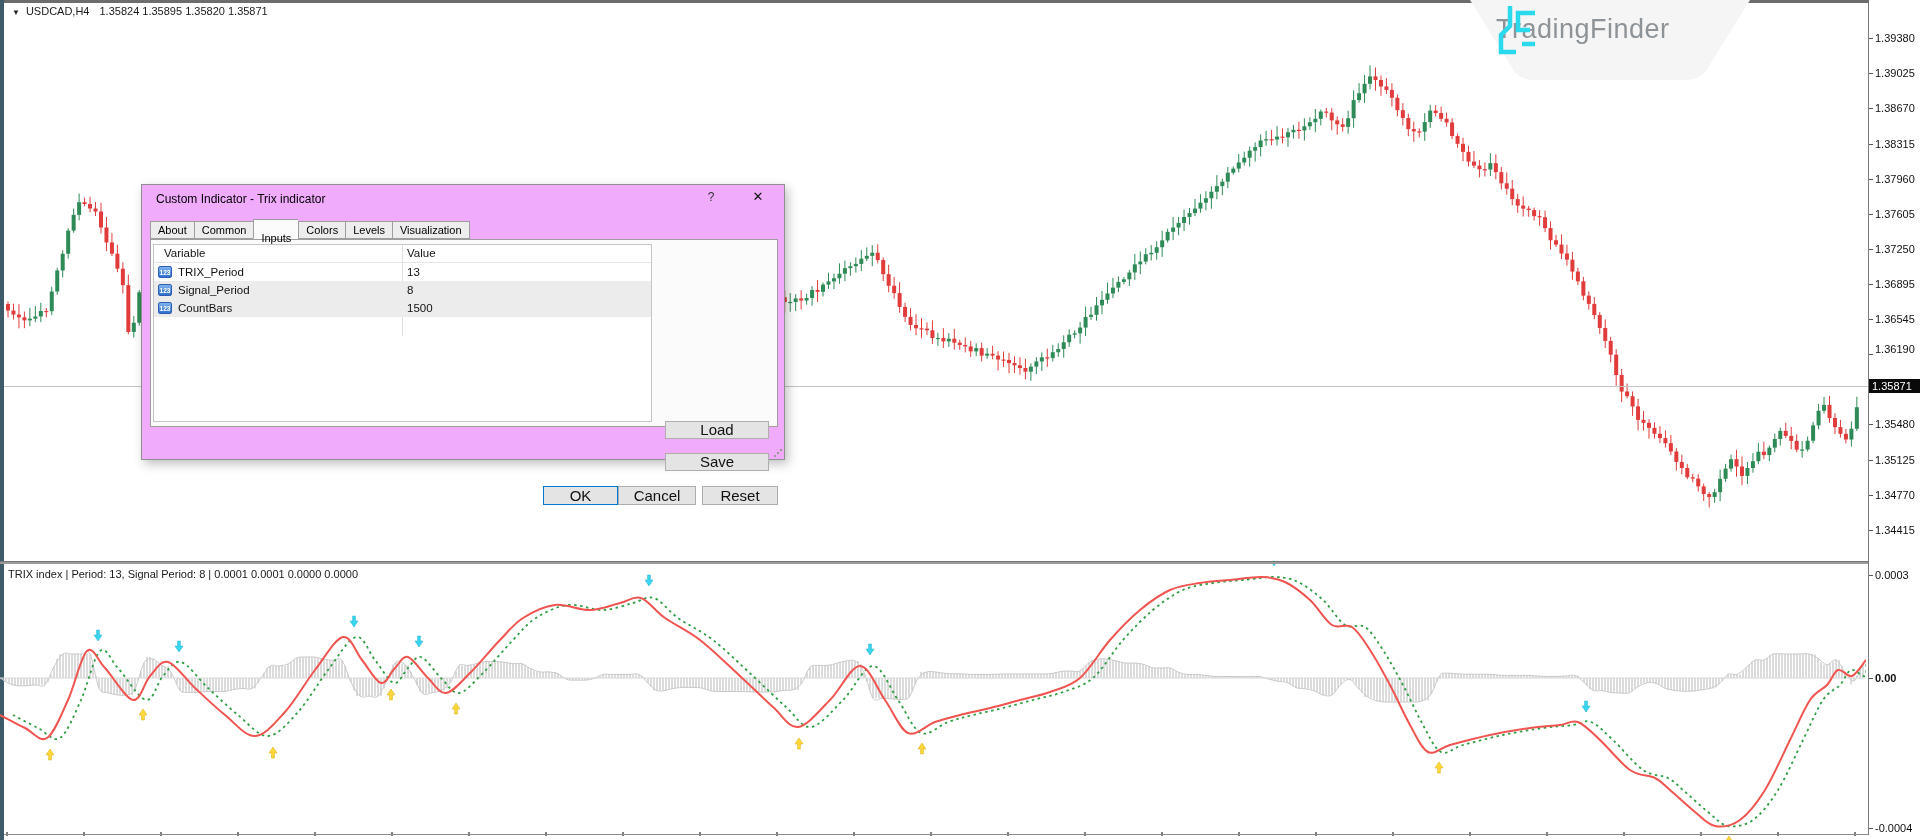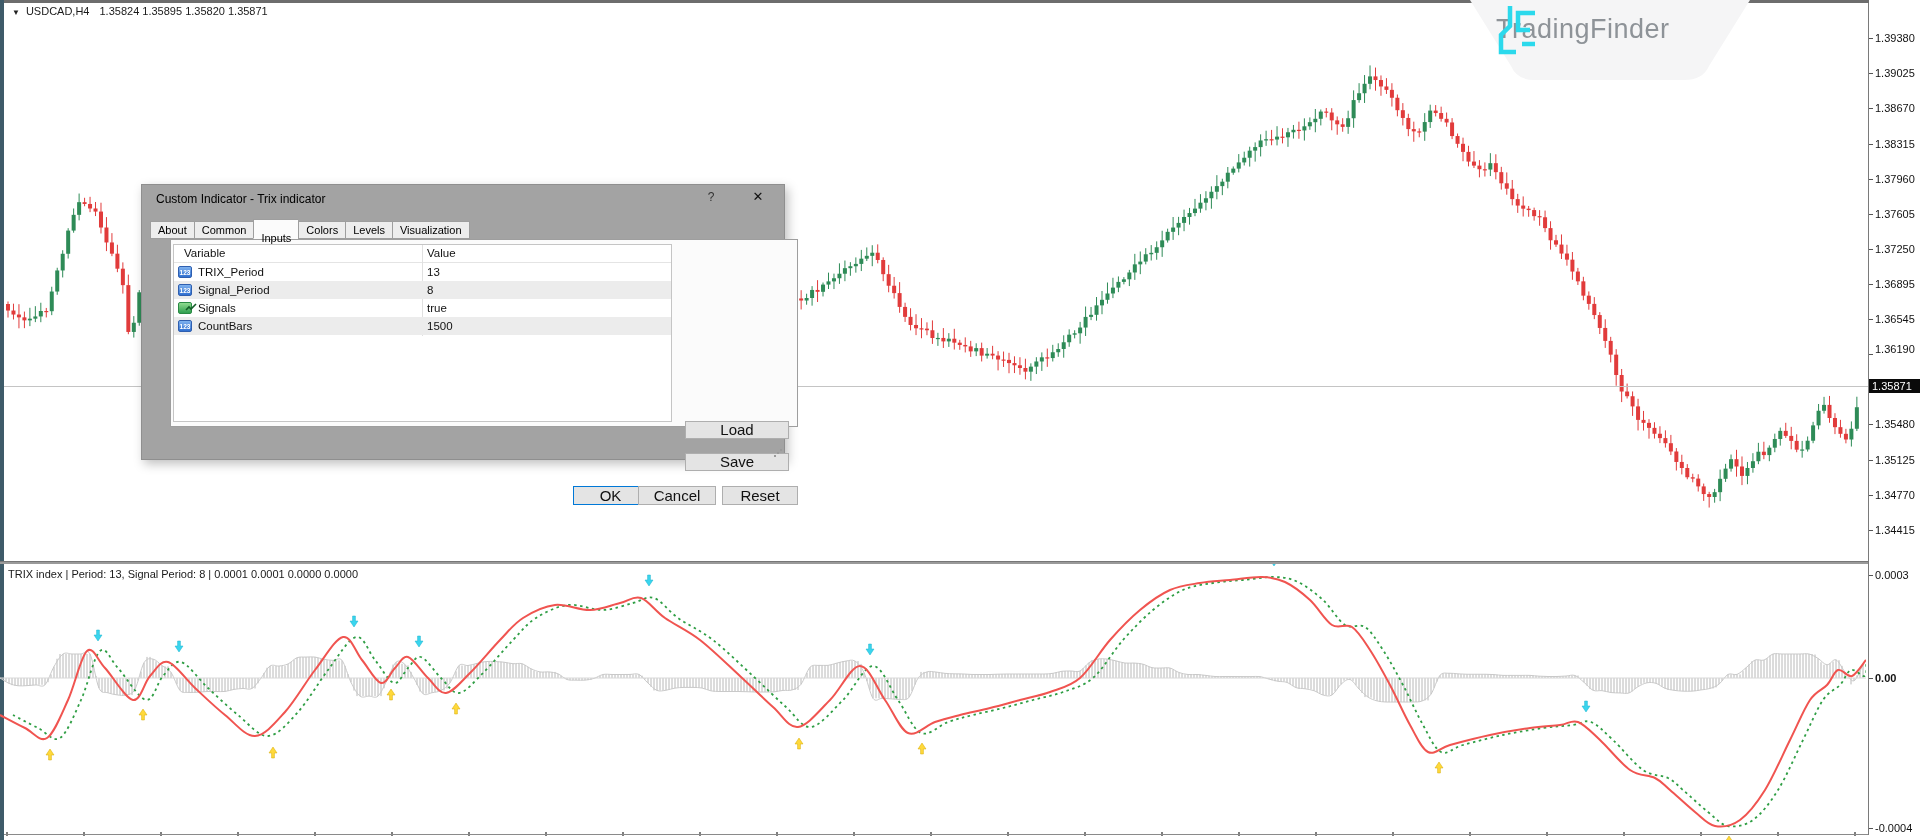--- a/index.html
+++ b/index.html
@@ -27,51 +27,51 @@
   .badge .bg{position:absolute;left:0;top:0;width:100%;height:100%;}
   .badge .logo-row{position:absolute;left:34px;top:14px;display:flex;align-items:center;gap:12px;}
   .badge .brand-text{font-size:27px;color:#8e9398;letter-spacing:.5px;}
   
   .splitter{position:absolute;left:0;top:561px;width:1868px;height:3px;background:#9a9a9a;
     border-top:1px solid #777;box-sizing:border-box;z-index:2;}
   
   .ind-label{position:absolute;left:8px;top:568px;font-size:11px;color:#1a1a1a;z-index:2;}
   .bottom-line{position:absolute;left:4px;top:834px;width:1864px;height:1px;background:#8a8a8a;z-index:2;}
   
-  .dialog{position:absolute;left:141px;top:184px;width:644px;height:276px;background:#a3a3a3;
+  .dialog{position:absolute;left:141px;top:184px;width:644px;height:276px;background:#f0abfc;
     border:1px solid #8f8f8f;box-shadow:3px 4px 10px rgba(0,0,0,.25);z-index:10;box-sizing:border-box;}
   .dlg-title{position:absolute;left:14px;top:7px;font-size:12px;color:#000;}
   .dlg-help{position:absolute;left:560px;top:5px;width:18px;height:16px;text-align:center;font-size:12px;color:#333;cursor:pointer;}
   .dlg-close{position:absolute;left:605px;top:4px;width:22px;height:17px;text-align:center;font-size:13px;color:#111;cursor:pointer;}
   .tabs{position:absolute;left:8px;top:36px;height:18px;display:flex;}
   .tab{font-size:11px;color:#000;padding:2px 7px 3px 7px;border:1px solid #9e9e9e;border-right:none;
     background:#ededed;position:relative;cursor:pointer;}
   .tab:last-child{border-right:1px solid #9e9e9e;}
   .tab.active{background:#fbfbfb;border-bottom:1px solid #fbfbfb;margin-top:-2px;padding-top:12px;z-index:2;}
   .dlg-body{position:absolute;left:8px;top:54px;width:628px;height:188px;background:#fbfbfb;
-    border:1px solid #9e9e9e;box-sizing:border-box;margin-left:20px;}
+    border:1px solid #9e9e9e;box-sizing:border-box;}
   .ptable{position:absolute;left:2px;top:4px;width:499px;height:178px;background:#fff;
     border:1px solid #c5c5c5;box-sizing:border-box;font-size:11.5px;color:#111;}
   .ptable .hrow{position:relative;height:17px;border-bottom:1px solid #e4e4e4;}
   .ptable .hrow .h1{position:absolute;left:10px;top:2px;}
   .ptable .hrow .h2{position:absolute;left:253px;top:2px;}
   .ptable .vline{position:absolute;left:248px;top:0;width:1px;height:91px;background:#e0e0e0;}
   .prow{position:relative;height:18px;line-height:18px;}
   .prow.alt{background:#ececec;}
   .prow .picon{position:absolute;left:4px;top:3px;width:14px;height:12px;border-radius:2px;
     font-size:6.5px;color:#fff;text-align:center;line-height:12px;font-weight:bold;}
   .picon.int{background:linear-gradient(#7fb2ef,#2f6fd0);border:1px solid #2f5fb0;box-sizing:border-box;}
   .picon.bool{background:linear-gradient(#8fdb8f,#2f9f4f);border:1px solid #2a8a44;box-sizing:border-box;}
   .prow .pname{position:absolute;left:24px;top:0;}
   .prow .pval{position:absolute;left:253px;top:0;}
   .btn{position:absolute;background:#e4e4e4;border:1px solid #aeaeae;font-size:15px;color:#111;
     text-align:center;box-sizing:border-box;cursor:pointer;}
   .btn.load{left:514px;top:181px;width:104px;height:18px;line-height:16px;}
   .btn.save{left:514px;top:213px;width:104px;height:18px;line-height:16px;}
-  .btn.ok{left:402px;top:246px;width:75px;height:19px;line-height:17px;border:1px solid #0078d7;}
+  .btn.ok{left:392px;top:246px;width:75px;height:19px;line-height:17px;border:1px solid #0078d7;}
   .btn.cancel{left:467px;top:246px;width:78px;height:19px;line-height:17px;}
   .btn.reset{left:551px;top:246px;width:76px;height:19px;line-height:17px;}
   .grip{position:absolute;right:2px;bottom:2px;width:8px;height:8px;
     background:
       radial-gradient(circle at 1px 7px,#9a9a9a 1px,transparent 1.2px),
       radial-gradient(circle at 4px 4px,#9a9a9a 1px,transparent 1.2px),
       radial-gradient(circle at 7px 1px,#9a9a9a 1px,transparent 1.2px);}
   svg{position:absolute;}
 </style>
 </head>
@@ -1521,29 +1521,20 @@
             <div class="prow">
               <span class="picon int">123</span>
               <span class="pname">TRIX_Period</span>
               <span class="pval">13</span>
             </div>
             <div class="prow alt">
               <span class="picon int">123</span>
               <span class="pname">Signal_Period</span>
               <span class="pval">8</span>
             </div>
-            <div class="prow">
-              <span class="picon bool">
-                <svg width="12" height="10" viewBox="0 0 12 10">
-                  <polyline points="1,7 4,4 6,6 11,1" fill="none" stroke="#135c28" stroke-width="1.6"></polyline>
-                </svg>
-              </span>
-              <span class="pname">Signals</span>
-              <span class="pval">true</span>
-            </div>
             <div class="prow alt">
               <span class="picon int">123</span>
               <span class="pname">CountBars</span>
               <span class="pval">1500</span>
             </div>
           </div>
       </div>
       <div class="btn load">Load</div>
       <div class="btn save">Save</div>
       <div class="btn ok">OK</div>

